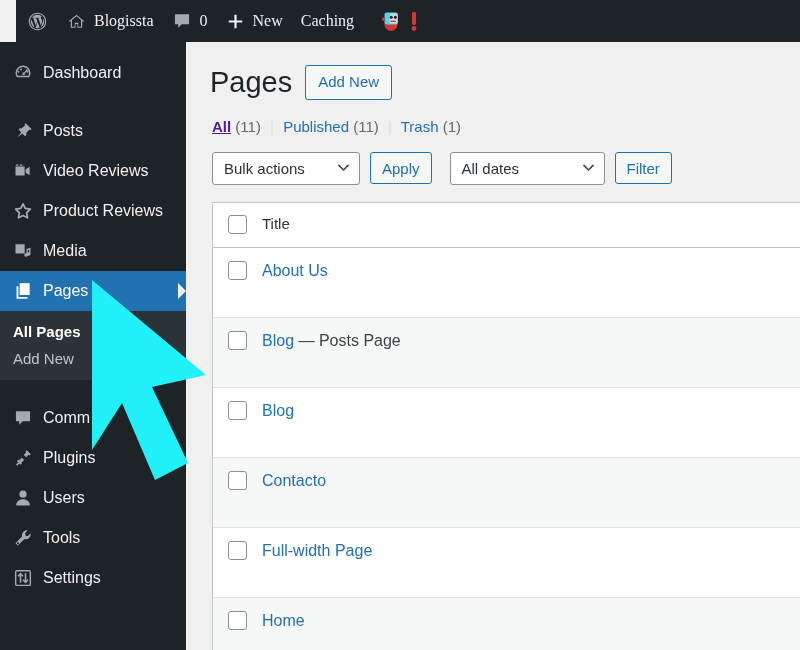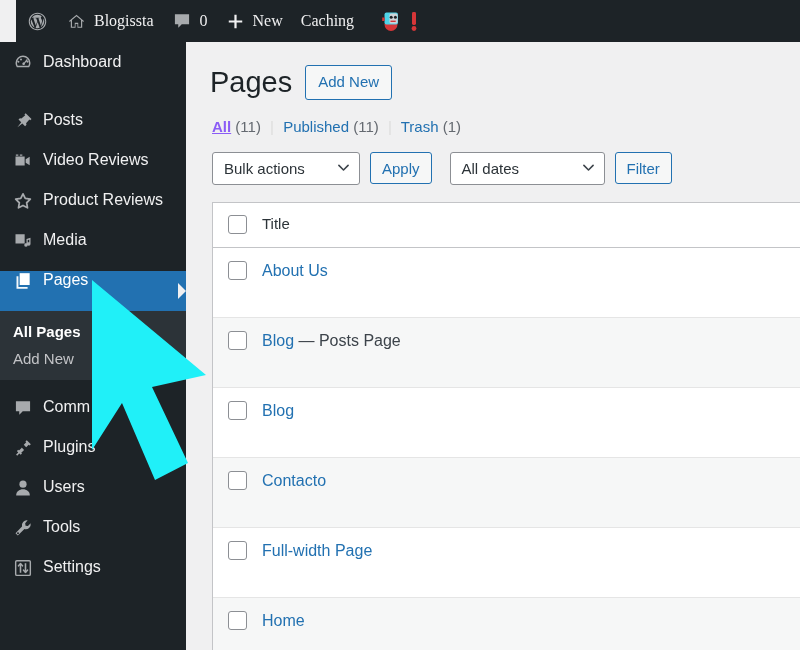--- a/index.html
+++ b/index.html
@@ -52,21 +52,21 @@
     position: absolute;
     top: 42px; left: 0;
     width: 186px;
     height: 608px;
     background: #1d2327;
     z-index: 30;
   }
   .menu-item {
     position: relative;
     display: flex;
-    align-items: flex-start;
+    align-items: center;
     height: 40px;
     padding-left: 13px;
     color: #f0f0f1;
     font-size: 16px;
     white-space: nowrap;
   }
   .menu-item.first { margin-top: 11px; }
   .menu-item.gap-top { margin-top: 18px; }
   .menu-item .mi-icon {
     width: 26px;
@@ -144,21 +144,21 @@
   }
 
   .subsubsub {
     padding: 16px 0 0 26px;
     font-size: 15px;
     color: #50575e;
     white-space: nowrap;
   }
   .subsubsub .sep { color: #ddd; padding: 0 5px; }
   .ss-link { color: #2271b1; }
-  .ss-link.current { color: #8b5cf6; font-weight: bold; text-decoration: underline; }
+  .ss-link.current { color: #4c1d95; font-weight: bold; text-decoration: underline; }
   .ss-count { color: #646970; }
 
   .tablenav {
     display: flex;
     align-items: center;
     padding: 17px 0 0 26px;
   }
   .select-box {
     position: relative;
     display: flex;

